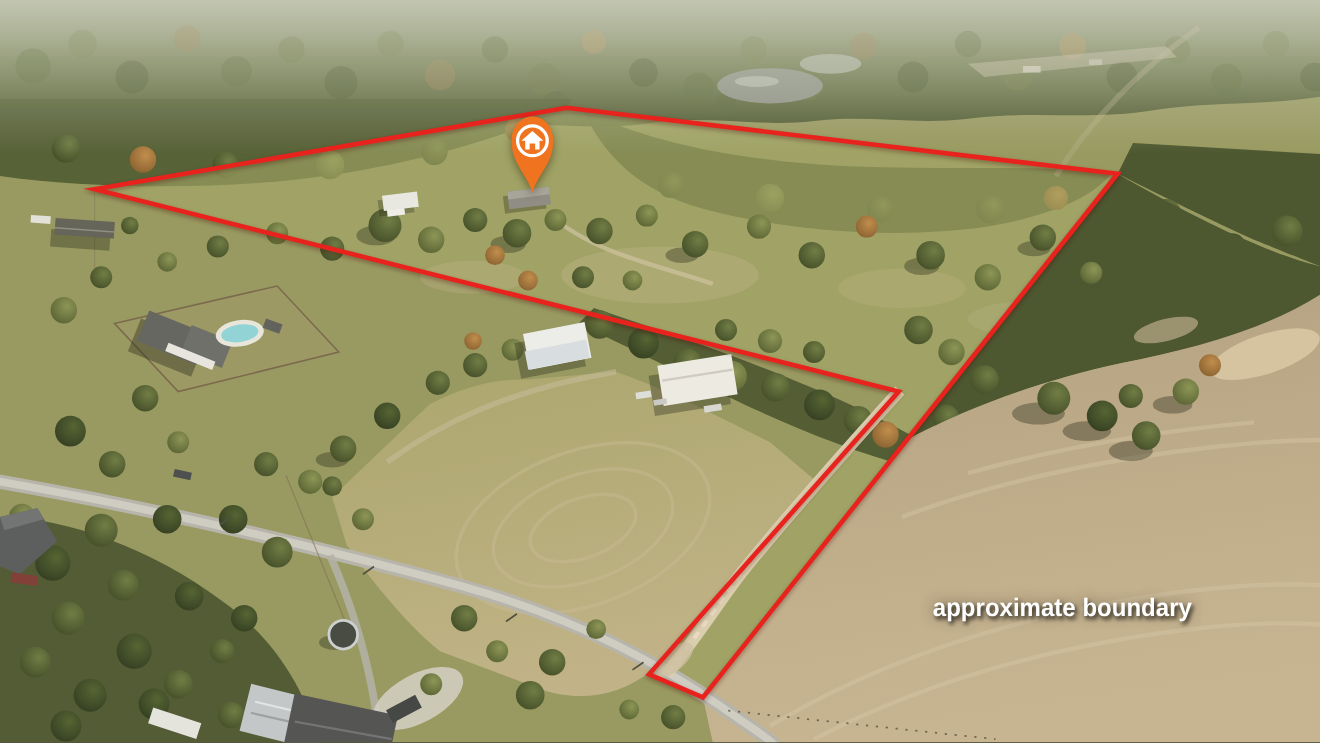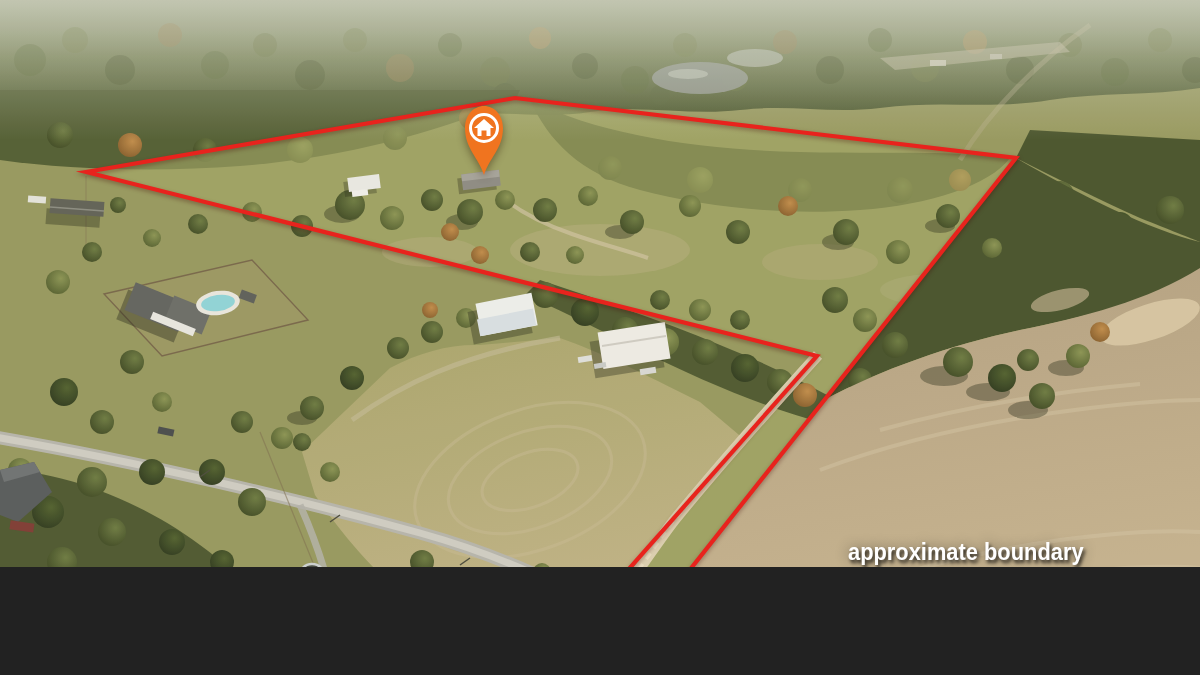--- a/index.html
+++ b/index.html
@@ -1,17 +1,17 @@
 <!DOCTYPE html>
 <html><head>
 <meta charset="utf-8">
 <style>
   html,body{margin:0;padding:0;background:#222;}
   .stage{
-    position:relative;width:1200px;height:567px;overflow:hidden;
+    position:relative;width:1200px;height:675px;overflow:hidden;
     font-family:"Liberation Sans","DejaVu Sans",sans-serif;
     background:#96985f;
   }
   .ground{position:absolute;left:0;top:0;width:1200px;height:675px;filter:blur(.45px);}
   .overlay-svg{position:absolute;left:0;top:0;width:1200px;height:675px;pointer-events:none;}
   .boundary-line{filter:drop-shadow(0 2px 2px rgba(60,0,0,.35));}
   .pin{
     position:absolute;left:462px;top:103px;width:44px;height:74px;
     filter:drop-shadow(0 3px 4px rgba(40,20,0,.45));
   }

